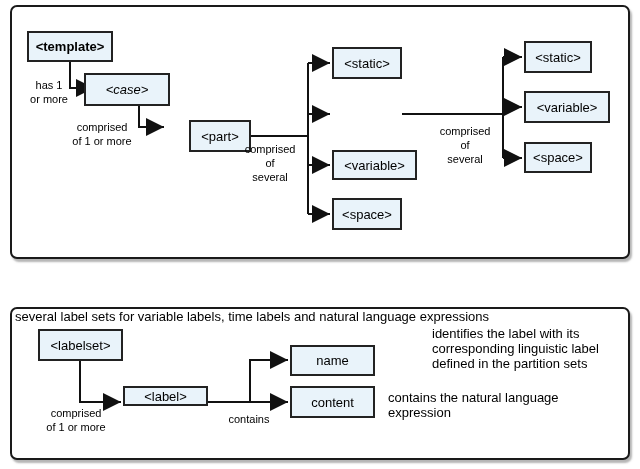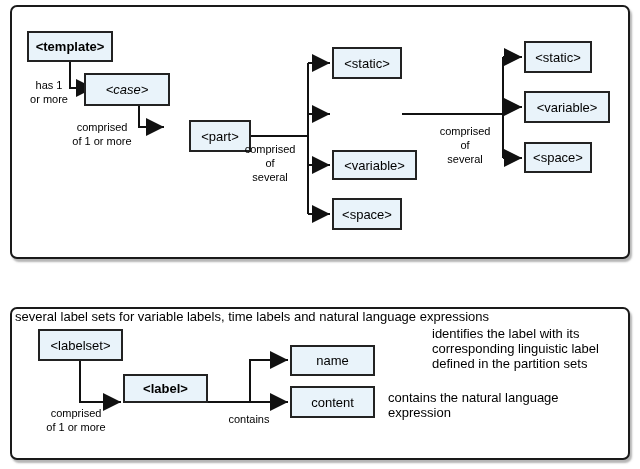--- a/index.html
+++ b/index.html
@@ -119,21 +119,21 @@
   <div class="lbl" style="left:235px; top:142px; width:70px;">comprised
 of
 several</div>
   <div class="lbl" style="left:430px; top:124px; width:70px;">comprised
 of
 several</div>
 
   <div class="caption">several label sets for variable labels, time labels and natural language expressions</div>
 
   <div class="box" style="left:38px;  top:329px; width:85px; height:32px;">&lt;labelset&gt;</div>
-  <div class="box" style="left:123px; top:374px; width:85px; height:29px;font-weight:bold;">&lt;label&gt;</div>
+  <div class="box" style="left:123px; top:386px; width:85px; height:20px;">&lt;label&gt;</div>
   <div class="box" style="left:290px; top:345px; width:85px; height:31px;">name</div>
   <div class="box" style="left:290px; top:386px; width:85px; height:32px;">content</div>
 
   <div class="lbl" style="left:35px;  top:406px; width:82px;">comprised
 of 1 or more</div>
   <div class="lbl" style="left:218px; top:412px; width:62px;">contains</div>
 
   <div class="desc" style="left:388px; top:326px; width:200px;margin-left:44px;">identifies the label with its
 corresponding linguistic label
 defined in the partition sets</div>

